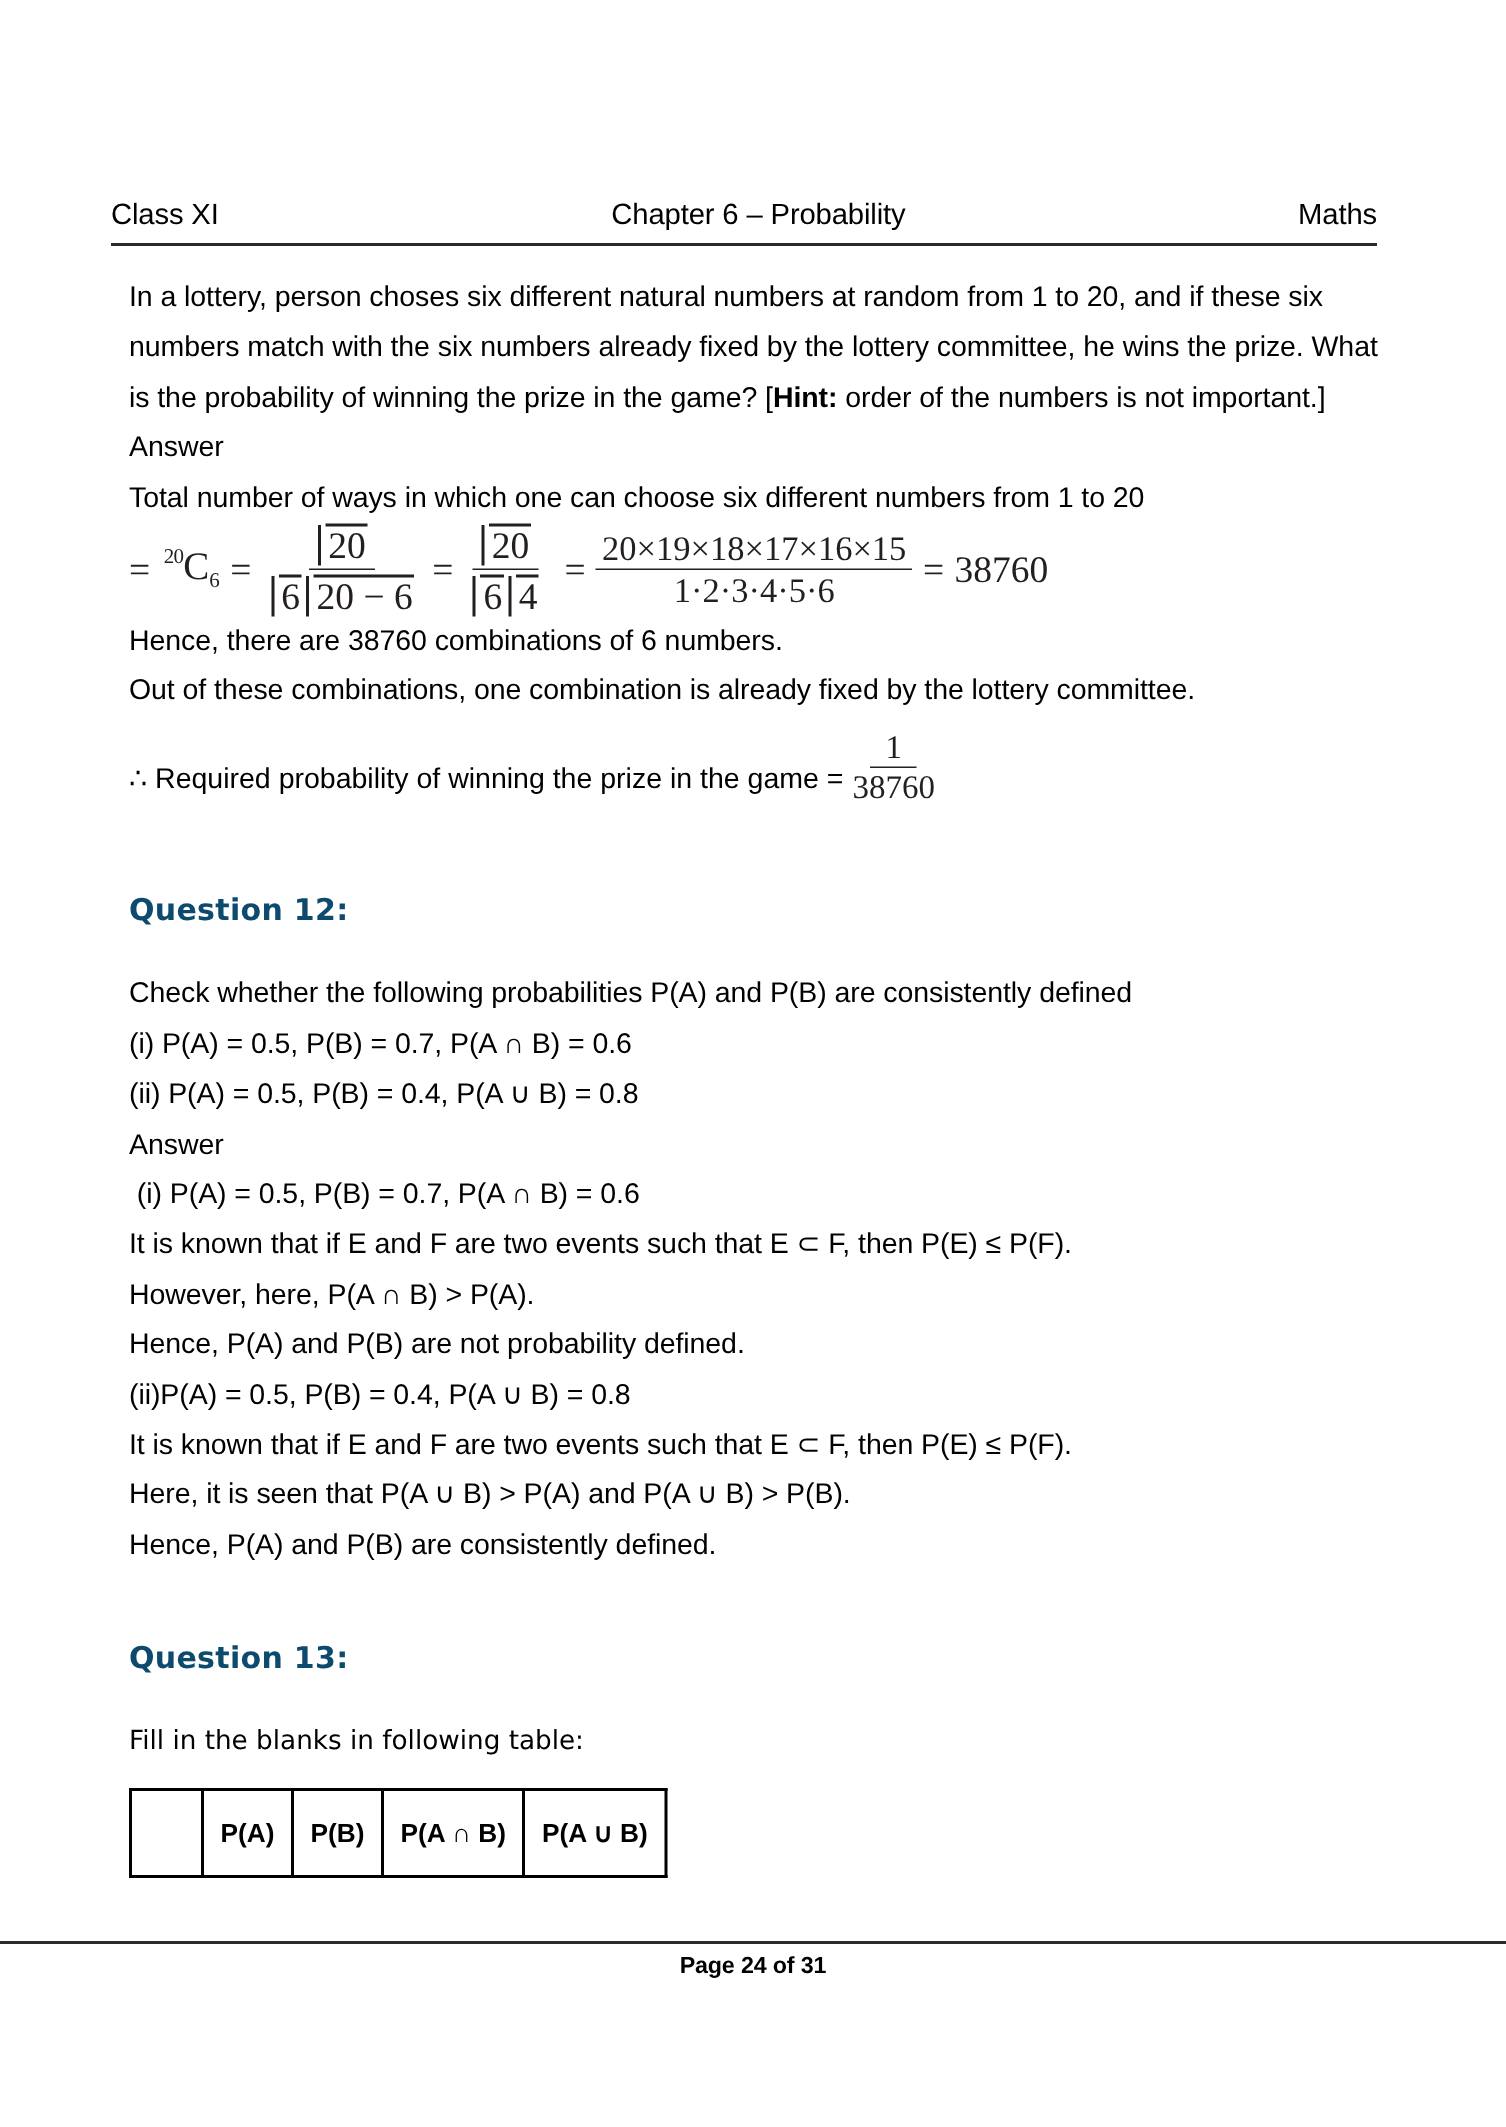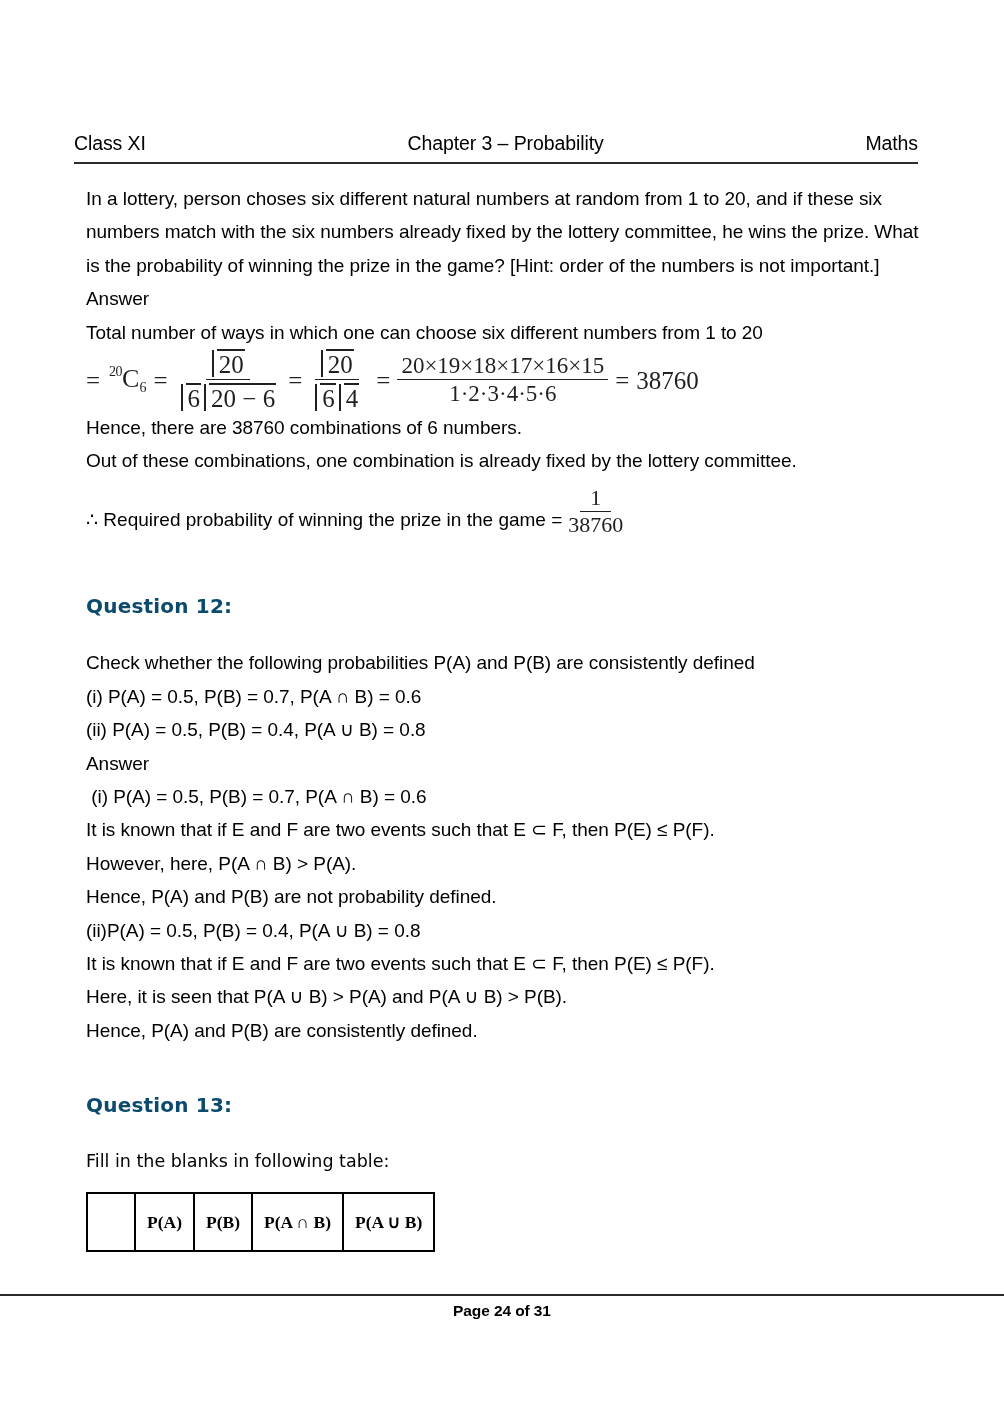--- a/index.html
+++ b/index.html
@@ -43,21 +43,21 @@
     top: 182px;
     width: 836px;
   }
   .p {
     font-size: 19px;
     line-height: 33.4px;
     letter-spacing: -0.05px;
     margin: 0;
     white-space: pre-wrap;
   }
-  .p b { font-weight: normal; }
+  .p b { font-weight: bold; }
 
   .gap-sm { height: 8px; }
   .gap-md { height: 26px; }
   .gap-lg { height: 38px; }
 
   
   .math {
     font-family: "Liberation Serif", "DejaVu Serif", serif;
     color: #231f20;
     font-size: 25px;
@@ -165,21 +165,21 @@
     font-size: 17.5px;
     line-height: 33px;
     margin: 0;
     color: #000000;
   }
 
   
   .tbl-wrap { margin-top: 14px; }
   table.blanks {
     border-collapse: collapse;
-    font-family: Liberation Serif, serif;
+    font-family: Liberation Sans, sans-serif;
   }
   table.blanks td {
     border: 2.6px solid #000000;
     height: 56px;
     font-size: 17.5px;
     font-weight: bold;
     text-align: center;
     padding: 0 11px;
     white-space: nowrap;
   }
@@ -205,21 +205,21 @@
     letter-spacing: -0.1px;
   }
 </style>
 </head>
 <body>
 
 <div class="page">
 
   <div class="header">
     <span class="h-left">Class XI</span>
-    <span class="h-center">Chapter 3 – Probability</span>
+    <span class="h-center">Chapter 6 – Probability</span>
     <span class="h-right">Maths</span>
   </div>
 
   <div class="body">
 
     <p class="p"><span>In a lottery, person choses six different natural numbers at random from 1 to 20, and if these six numbers match with the six numbers already fixed by the lottery committee, he wins the prize. What is the probability of winning the prize in the game? [</span><b>Hint:</b><span> order of the numbers is not important.]</span></p>
 
     <p class="p">Answer</p>
 
     <p class="p">Total number of ways in which one can choose six different numbers from 1 to 20</p>

